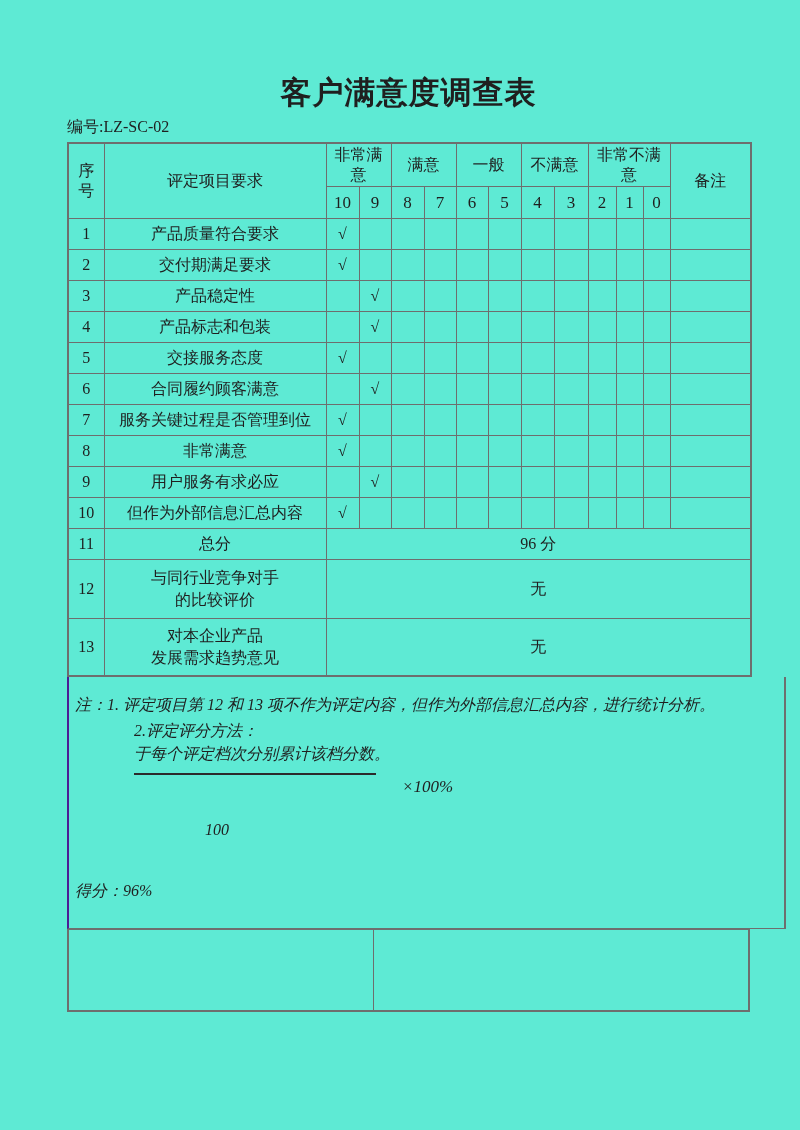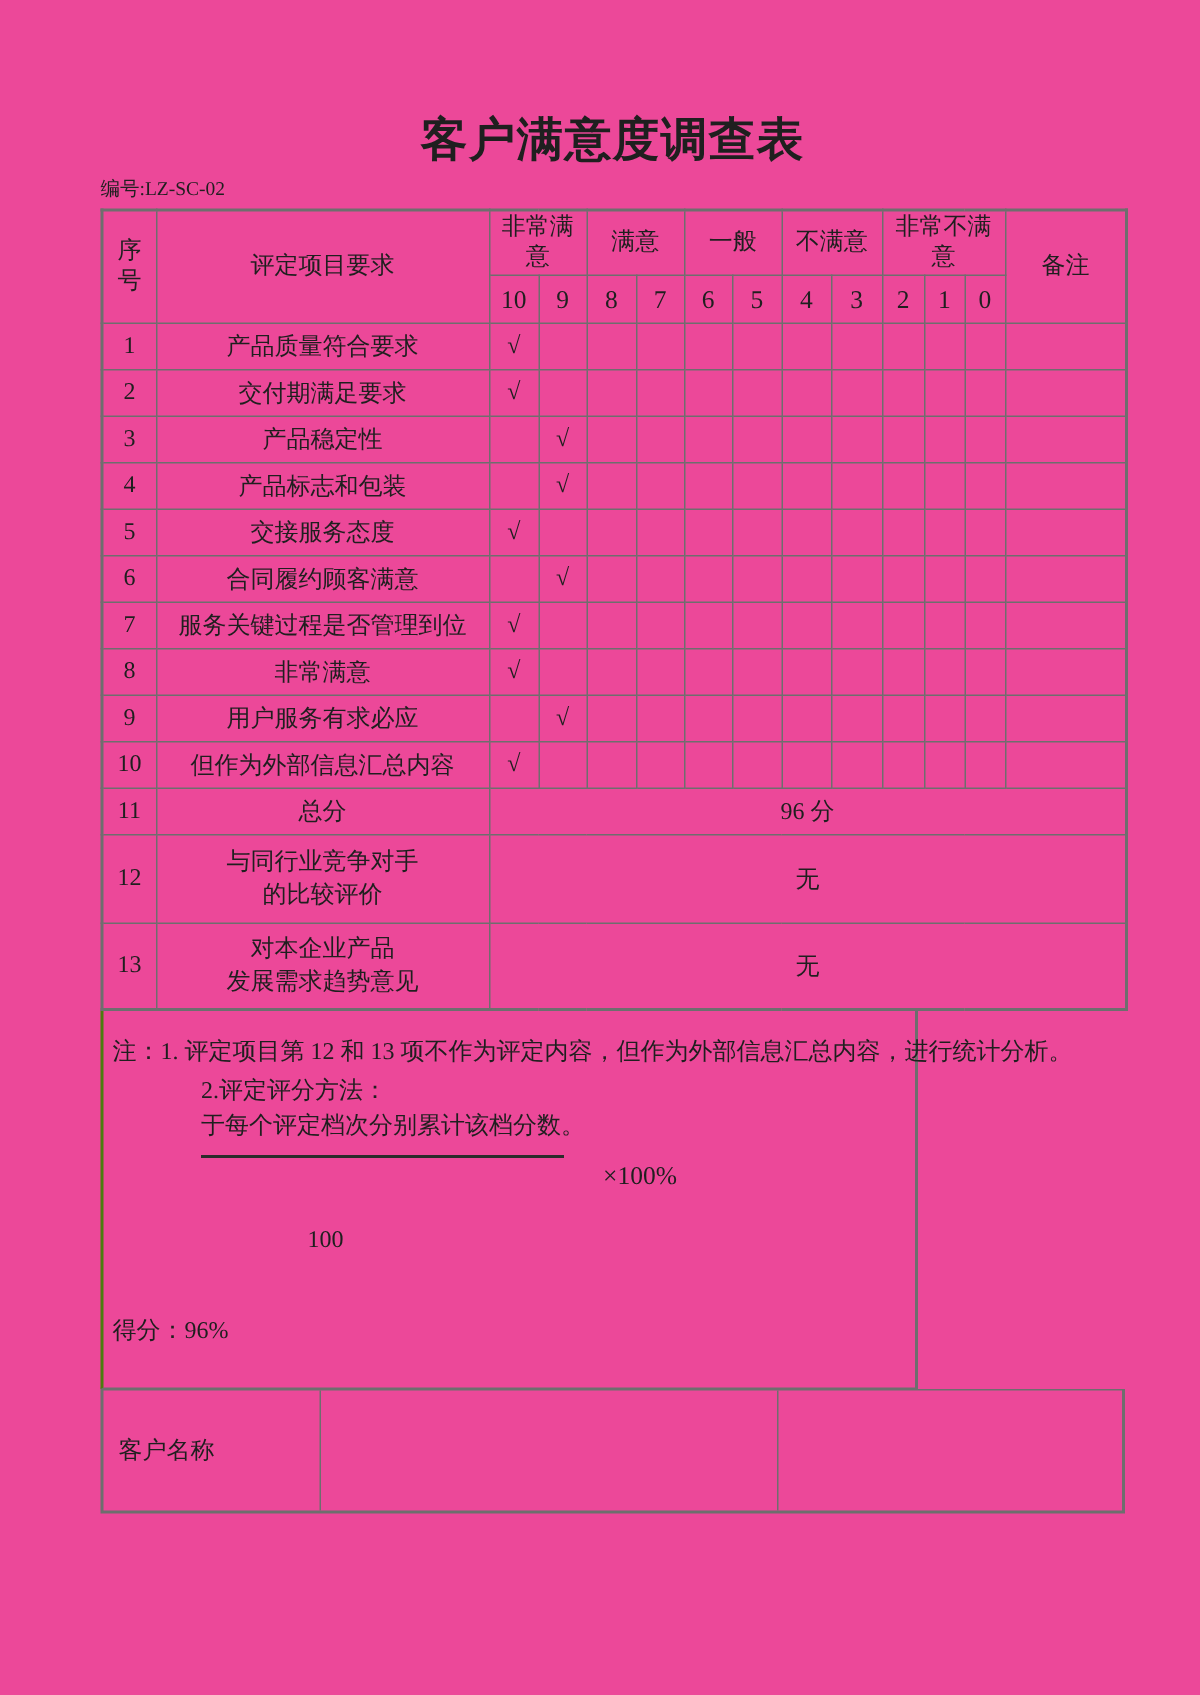--- a/index.html
+++ b/index.html
@@ -1,28 +1,28 @@
 <!DOCTYPE html>
 <html><head>
 <meta charset="utf-8">
 <style>
   html,body { margin:0; padding:0; }
   body {
     width:800px; height:1130px; background:#ffffff;
     font-family:"Liberation Serif","DejaVu Serif",serif;
     color:#1f1f1f;
   }
-  .page { position:relative; width:800px; height:1130px; background:#ec4899; overflow:hidden; }
+  .page { position:relative; width:800px; height:1130px; background:#5eead4; overflow:hidden; }
   .doc { position:absolute; left:67px; top:0; width:683px; }
 
   .title {
     margin:72px 0 0 0; text-align:center;
     font-size:31px; font-weight:600; letter-spacing:1px;
   }
-  .doc-number { margin-top:3px; font-size:13px; }
+  .doc-number { margin-top:3px; font-size:16px; }
 
   table.main {
     border-collapse:collapse; table-layout:fixed;
     width:683px; margin-top:4px;
     border:2px solid #6e6e6e;
   }
   table.main td {
     border:1px solid #6e6e6e;
     text-align:center; vertical-align:middle;
     font-size:16px; padding:0; overflow:hidden;
@@ -32,24 +32,24 @@
   tr.hdr-b td { height:31px; font-size:17px; }
   tr.r-item td { height:30px; }
   td.c-s { font-size:15px; }
   tr.r-total td { height:30px; }
   tr.r-12 td { height:58px; }
   tr.r-13 td { height:56px; }
   td.c-val { text-align:left; padding-left:32px; }
   .two-line { line-height:22px; }
 
   .notes {
-    box-sizing:border-box; width:545px; height:252px;
-    border-left:2px solid #4d7c0f; border-right:2px solid #6e6e6e;
+    box-sizing:border-box; width:719px; height:252px;
+    border-left:2px solid #4c1d95; border-right:2px solid #6e6e6e;
     border-bottom:1px solid #6e6e6e;
-    font-size:16px; line-height:21px;
+    font-size:16px; line-height:21px;font-style:italic;
   }
   .note-line1 { padding-top:17px; margin-left:6px; white-space:nowrap; }
   .note-line2 { margin-left:65px; margin-top:5px; }
   .numerator  { margin-left:65px; margin-top:2px; }
   .frac-row   { display:flex; align-items:flex-start; margin-left:65px; margin-top:9px; }
   .frac-bar   { width:242px; height:0; border-top:2px solid #2b2b2b; }
   .multiplier { margin-left:26px; font-size:17px; transform:translateY(3px); }
   .denominator{ margin-left:136px; margin-top:25px; }
   .score-line { margin-left:6px; margin-top:40px; }
 
@@ -306,19 +306,18 @@
       <div class="numerator">于每个评定档次分别累计该档分数。</div>
       <div class="frac-row">
         <div class="frac-bar"></div>
         <span class="multiplier">×100%</span>
       </div>
       <div class="denominator">100</div>
       <div class="score-line">得分：96%</div>
     </div>
 
     <div class="footer-row">
-      <div class="f-cell f-cust">客户名称</div>
       <div class="f-cell f-blank1"></div>
       <div class="f-cell f-blank2"></div>
     </div>
 
   </div>
 </div>
 
 </body></html>

